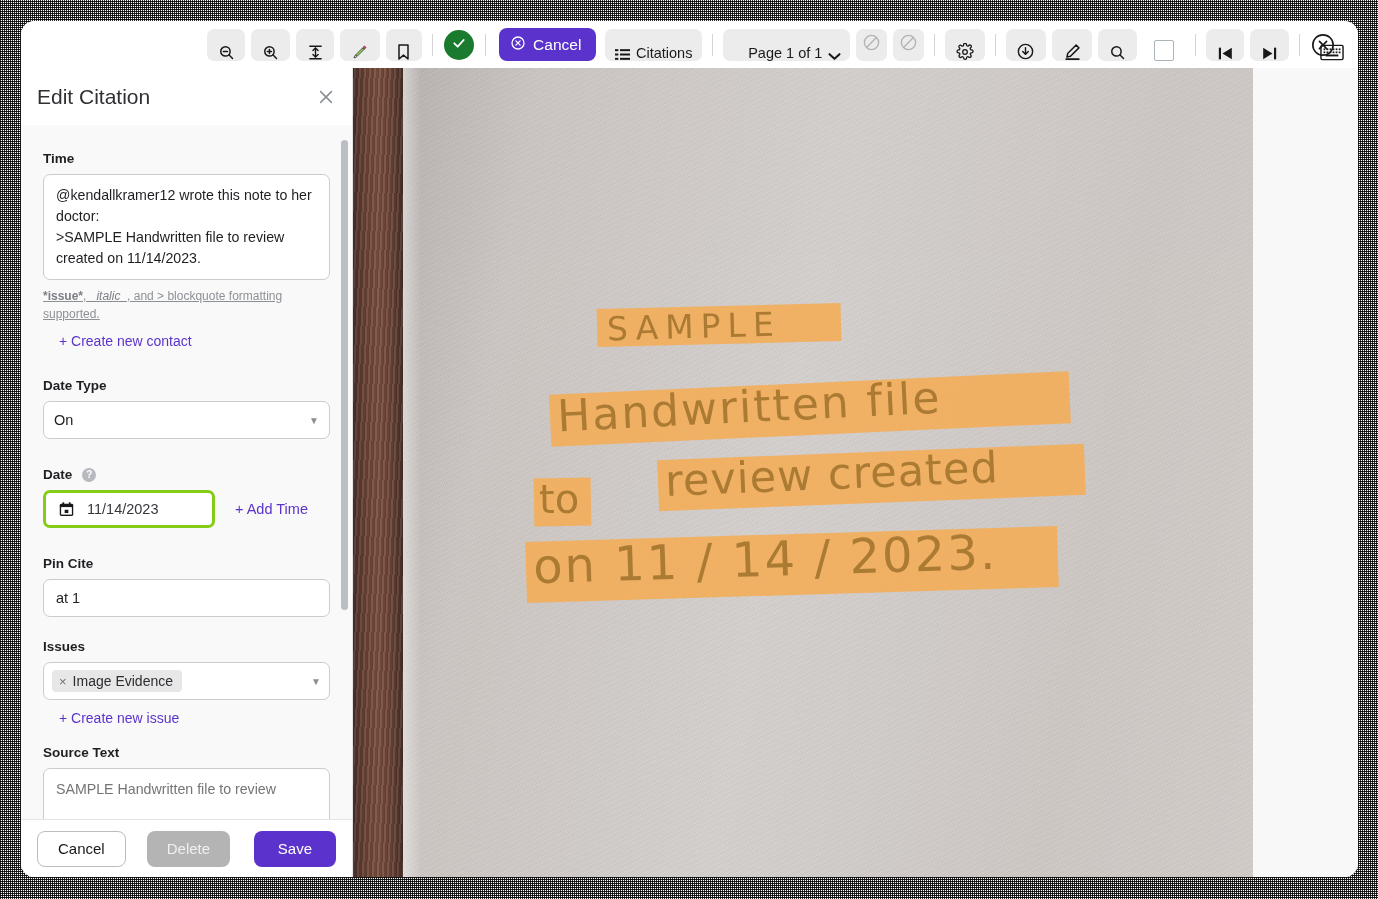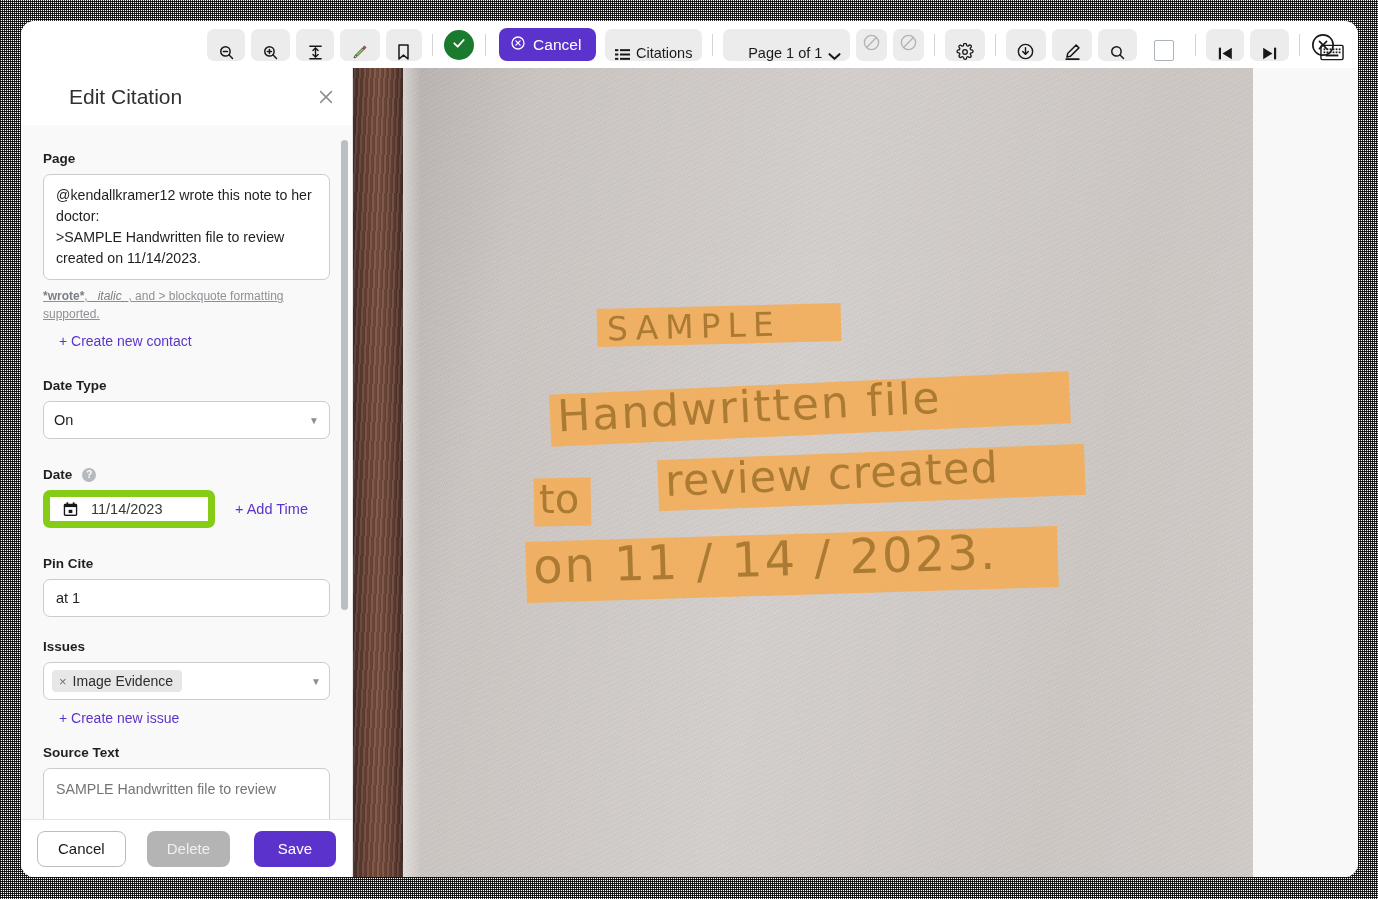--- a/index.html
+++ b/index.html
@@ -149,21 +149,20 @@
     background: #ffffff;
     display: flex;
     align-items: center;
     padding: 0 16px 0 16px;
     box-sizing: border-box;
   }
   #panel-title {
     font-size: 21px;
     color: #2f3033;
     flex: 1;
-    margin-left: 32px;
   }
   #panel-close { cursor: pointer; width: 20px; height: 20px; }
 
   #panel-scroll {
     flex: 1;
     overflow: hidden;
     position: relative;
     padding: 26px 22px 0 22px;
     box-sizing: border-box;
     background: #f9f9f9;
@@ -232,21 +231,21 @@
   .sel .caret {
     margin-left: auto;
     color: #8b8f95;
     font-size: 10px;
   }
   .field-row { display: flex; align-items: center; }
   .date-box {
     width: 172px;
     height: 38px;
     box-sizing: border-box;
-    border: 7px solid #84cc16;
+    border: 3px solid #84cc16;
     border-radius: 7px;
     background: #fff;
     display: flex;
     align-items: center;
     padding: 0 12px;
     font-size: 14.5px;
     color: #35373b;
     cursor: text;
   }
   .date-box .cal { margin-right: 12px; display: flex; }
@@ -641,25 +640,25 @@
           <svg width="20" height="20" viewBox="0 0 24 24" fill="none" stroke="#8c9196" stroke-width="1.9" stroke-linecap="round">
             <line x1="5.5" y1="5.5" x2="18.5" y2="18.5"></line>
               <line x1="18.5" y1="5.5" x2="5.5" y2="18.5"></line>
           </svg>
         </span>
       </div>
 
       <div id="panel-scroll">
 
         
-        <div class="fld-label">Page</div>
+        <div class="fld-label">Time</div>
         <textarea class="txt-area" rows="4" style="">@kendallkramer12 wrote this note to her doctor:
 &gt;SAMPLE Handwritten file to review created on 11/14/2023.</textarea>
         <div class="hint">
-          <b>*wrote*</b><span>, </span><i>_italic_</i><span>, and &gt; blockquote formatting supported.</span>
+          <b>*issue*</b><span>, </span><i>_italic_</i><span>, and &gt; blockquote formatting supported.</span>
         </div>
         <div class="link-add">+ Create new contact</div>
 
         <div class="spacer-28"></div>
 
         
         <div class="fld-label">Date Type</div>
         <div class="sel">
           <span>On</span>
           <span class="caret">▼</span>

